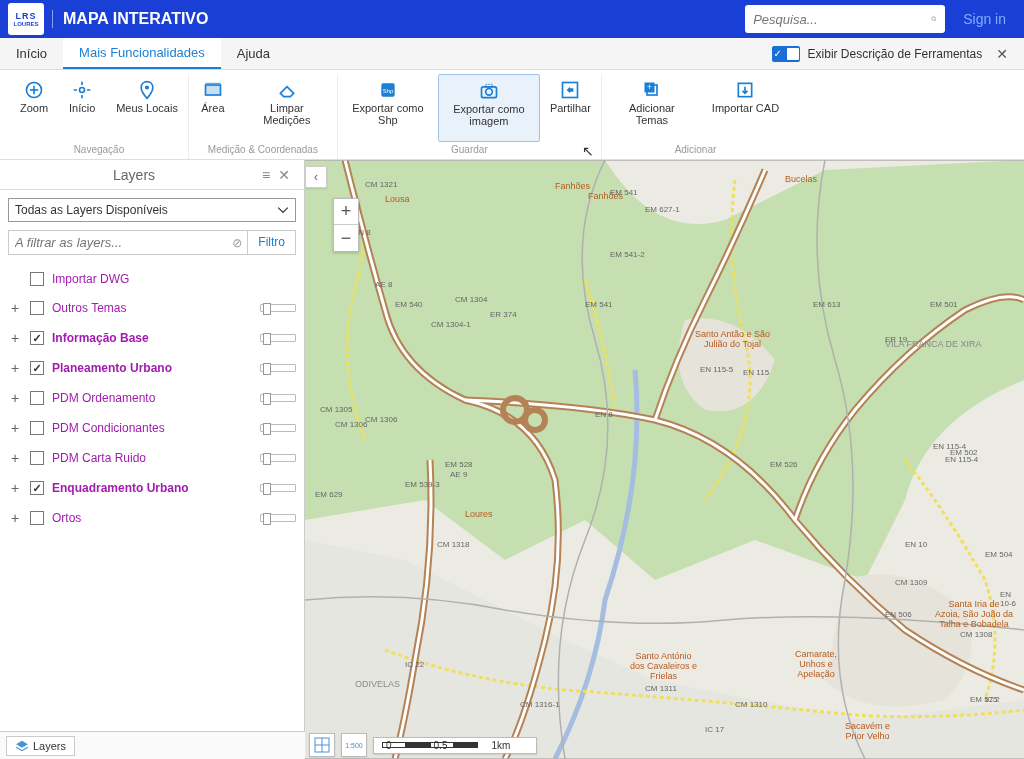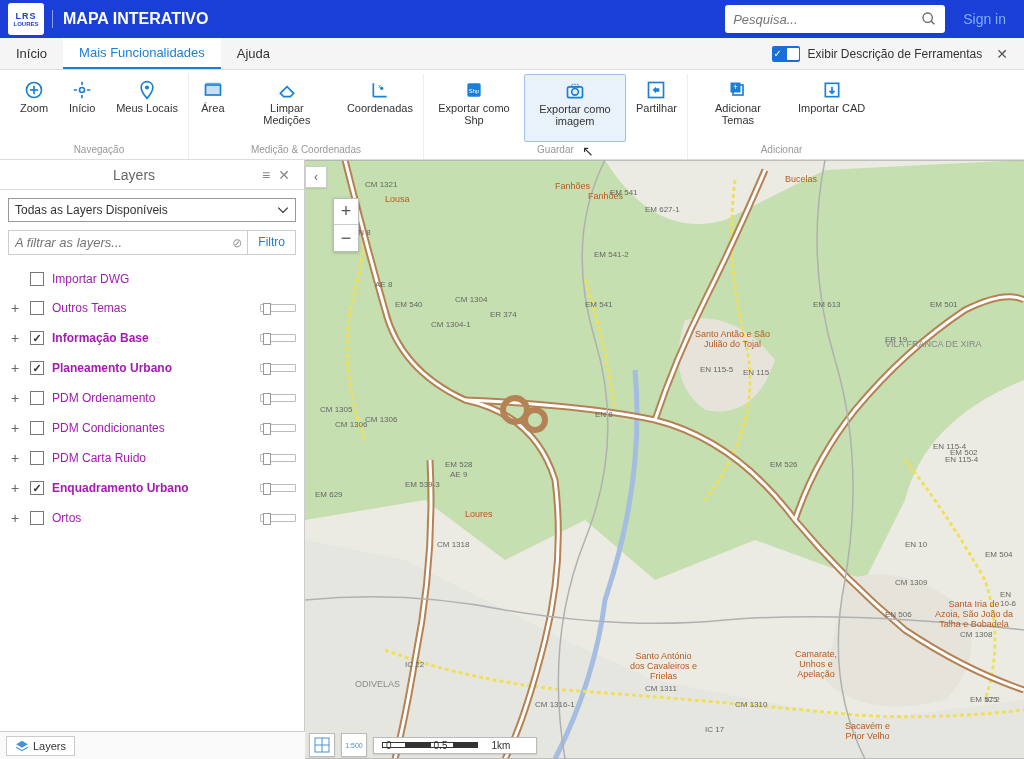--- a/index.html
+++ b/index.html
@@ -4,21 +4,21 @@
 <style>
   * { box-sizing: border-box; margin: 0; padding: 0; }
   body { font-family: "Segoe UI", Arial, sans-serif; font-size: 12px; color: #333; overflow: hidden; width: 1024px; height: 759px; }
   
   .header { background: #1a3fd6; height: 38px; display: flex; align-items: center; padding: 0 8px; gap: 8px; }
   .logo { width: 36px; height: 32px; background: #fff; border-radius: 3px; display: flex; flex-direction: column; align-items: center; justify-content: center; font-size: 7px; font-weight: bold; color: #1a3fd6; }
   .logo-top { font-size: 9px; letter-spacing: 1px; }
   .logo-bot { font-size: 6px; }
   .header-title { color: #fff; font-size: 16px; font-weight: bold; border-left: 1px solid rgba(255,255,255,0.5); padding-left: 10px; }
   .header-spacer { flex: 1; }
-  .search-box { background: #fff; border-radius: 3px; height: 28px; width: 220px; display: flex; align-items: center; padding: 0 8px; }
+  .search-box { background: #fff; border-radius: 3px; height: 28px; width: 200px; display: flex; align-items: center; padding: 0 8px; }
   .search-input { border: none; outline: none; flex: 1; font-style: italic; color: #666; font-size: 13px; background: transparent; }
   .search-icon { width: 16px; height: 16px; color: #666; }
   .signin { color: #7cb0ff; font-size: 14px; padding: 0 10px; }
 
   .menubar { background: #f5f5f5; height: 32px; display: flex; align-items: stretch; border-bottom: 1px solid #ddd; }
   .menubar-item { padding: 0 16px; display: flex; align-items: center; color: #333; cursor: pointer; font-size: 13px; }
   .menubar-item.active { color: #1a7fd6; border-bottom: 2px solid #1a7fd6; background: #fff; }
   .menubar-spacer { flex: 1; }
   .toggle-desc { display: flex; align-items: center; gap: 8px; padding: 8px 10px; font-size: 12px; color: #333; }
   .switch { width: 28px; height: 16px; background: #1a6fd6; border-radius: 2px; position: relative; display: inline-flex; align-items: center; }
@@ -161,30 +161,20 @@
           </div>
           <div class="ribbon-label">Área</div>
         </div>
         <div class="ribbon-btn">
           <div class="ribbon-icon">
             <svg viewBox="0 0 24 24" width="20" height="20">
               <path d="M4 16 L12 8 L20 16 L16 20 L8 20 Z" fill="none" stroke="#1a7fd6" stroke-width="2"></path>
             </svg>
           </div>
           <div class="ribbon-label">Limpar Medições</div>
-        </div>
-        <div class="ribbon-btn">
-          <div class="ribbon-icon">
-            <svg viewBox="0 0 24 24" width="20" height="20">
-              <path d="M4 20 L4 4 M4 20 L20 20" stroke="#1a7fd6" stroke-width="2" fill="none"></path>
-              <text x="10" y="10" font-size="7" fill="#1a7fd6">x</text>
-              <circle cx="14" cy="10" r="2" fill="#1a7fd6"></circle>
-            </svg>
-          </div>
-          <div class="ribbon-label">Coordenadas</div>
         </div>
       </div>
       <div class="ribbon-gname">Medição &amp; Coordenadas</div>
     </div>
     <div class="ribbon-group">
       <div class="ribbon-row">
         <div class="ribbon-btn">
           <div class="ribbon-icon">
             <svg viewBox="0 0 24 24" width="20" height="20">
               <rect x="4" y="4" width="16" height="16" rx="2" fill="#1a7fd6"></rect>
@@ -395,29 +385,29 @@
         <div class="road-label" style="left: 60px; top: 255px;">CM 1306</div>
         <div class="road-label" style="left: 10px; top: 330px;">EM 629</div>
         <div class="road-label" style="left: 100px; top: 320px;">EM 539-3</div>
         <div class="road-label" style="left: 140px; top: 300px;">EM 528</div>
         <div class="road-label" style="left: 115px; top: 380px; margin-left: 17px;">CM 1318</div>
         <div class="road-label" style="left: 150px; top: 135px;">CM 1304</div>
         <div class="road-label" style="left: 126px; top: 160px;">CM 1304-1</div>
         <div class="road-label" style="left: 185px; top: 150px;">ER 374</div>
         <div class="road-label" style="left: 305px; top: 28px;">EM 541</div>
         <div class="road-label" style="left: 340px; top: 45px;">EM 627-1</div>
-        <div class="road-label" style="left: 289px; top: 90px;">EM 541-2</div>
+        <div class="road-label" style="left: 305px; top: 90px;">EM 541-2</div>
         <div class="road-label" style="left: 280px; top: 140px;">EM 541</div>
         <div class="road-label" style="left: 395px; top: 205px;">EN 115-5</div>
         <div class="road-label" style="left: 438px; top: 208px;">EN 115</div>
         <div class="road-label" style="left: 290px; top: 250px;">EN 8</div>
         <div class="road-label" style="left: 145px; top: 310px;">AE 9</div>
         <div class="road-label" style="left: 465px; top: 300px;">EM 526</div>
         <div class="road-label" style="left: 100px; top: 500px;">IC 22</div>
-        <div class="road-label" style="left: 230px; top: 540px;">CM 1316-1</div>
+        <div class="road-label" style="left: 215px; top: 540px;">CM 1316-1</div>
         <div class="road-label" style="left: 590px; top: 418px;">CM 1309</div>
         <div class="road-label" style="left: 580px; top: 450px;">EN 506</div>
         <div class="road-label" style="left: 340px; top: 524px; text-align: right;">CM 1311</div>
         <div class="road-label" style="left: 430px; top: 540px;">CM 1310</div>
         <div class="road-label" style="left: 400px; top: 565px;">IC 17</div>
         <div class="road-label" style="left: 600px; top: 380px;">EN 10</div>
         <div class="road-label" style="left: 645px; top: 288px;">EM 502</div>
         <div class="road-label" style="left: 680px; top: 390px;">EM 504</div>
         <div class="road-label" style="left: 695px; top: 430px;">EN 10-6</div>
         <div class="road-label" style="left: 655px; top: 470px;">CM 1308</div>

